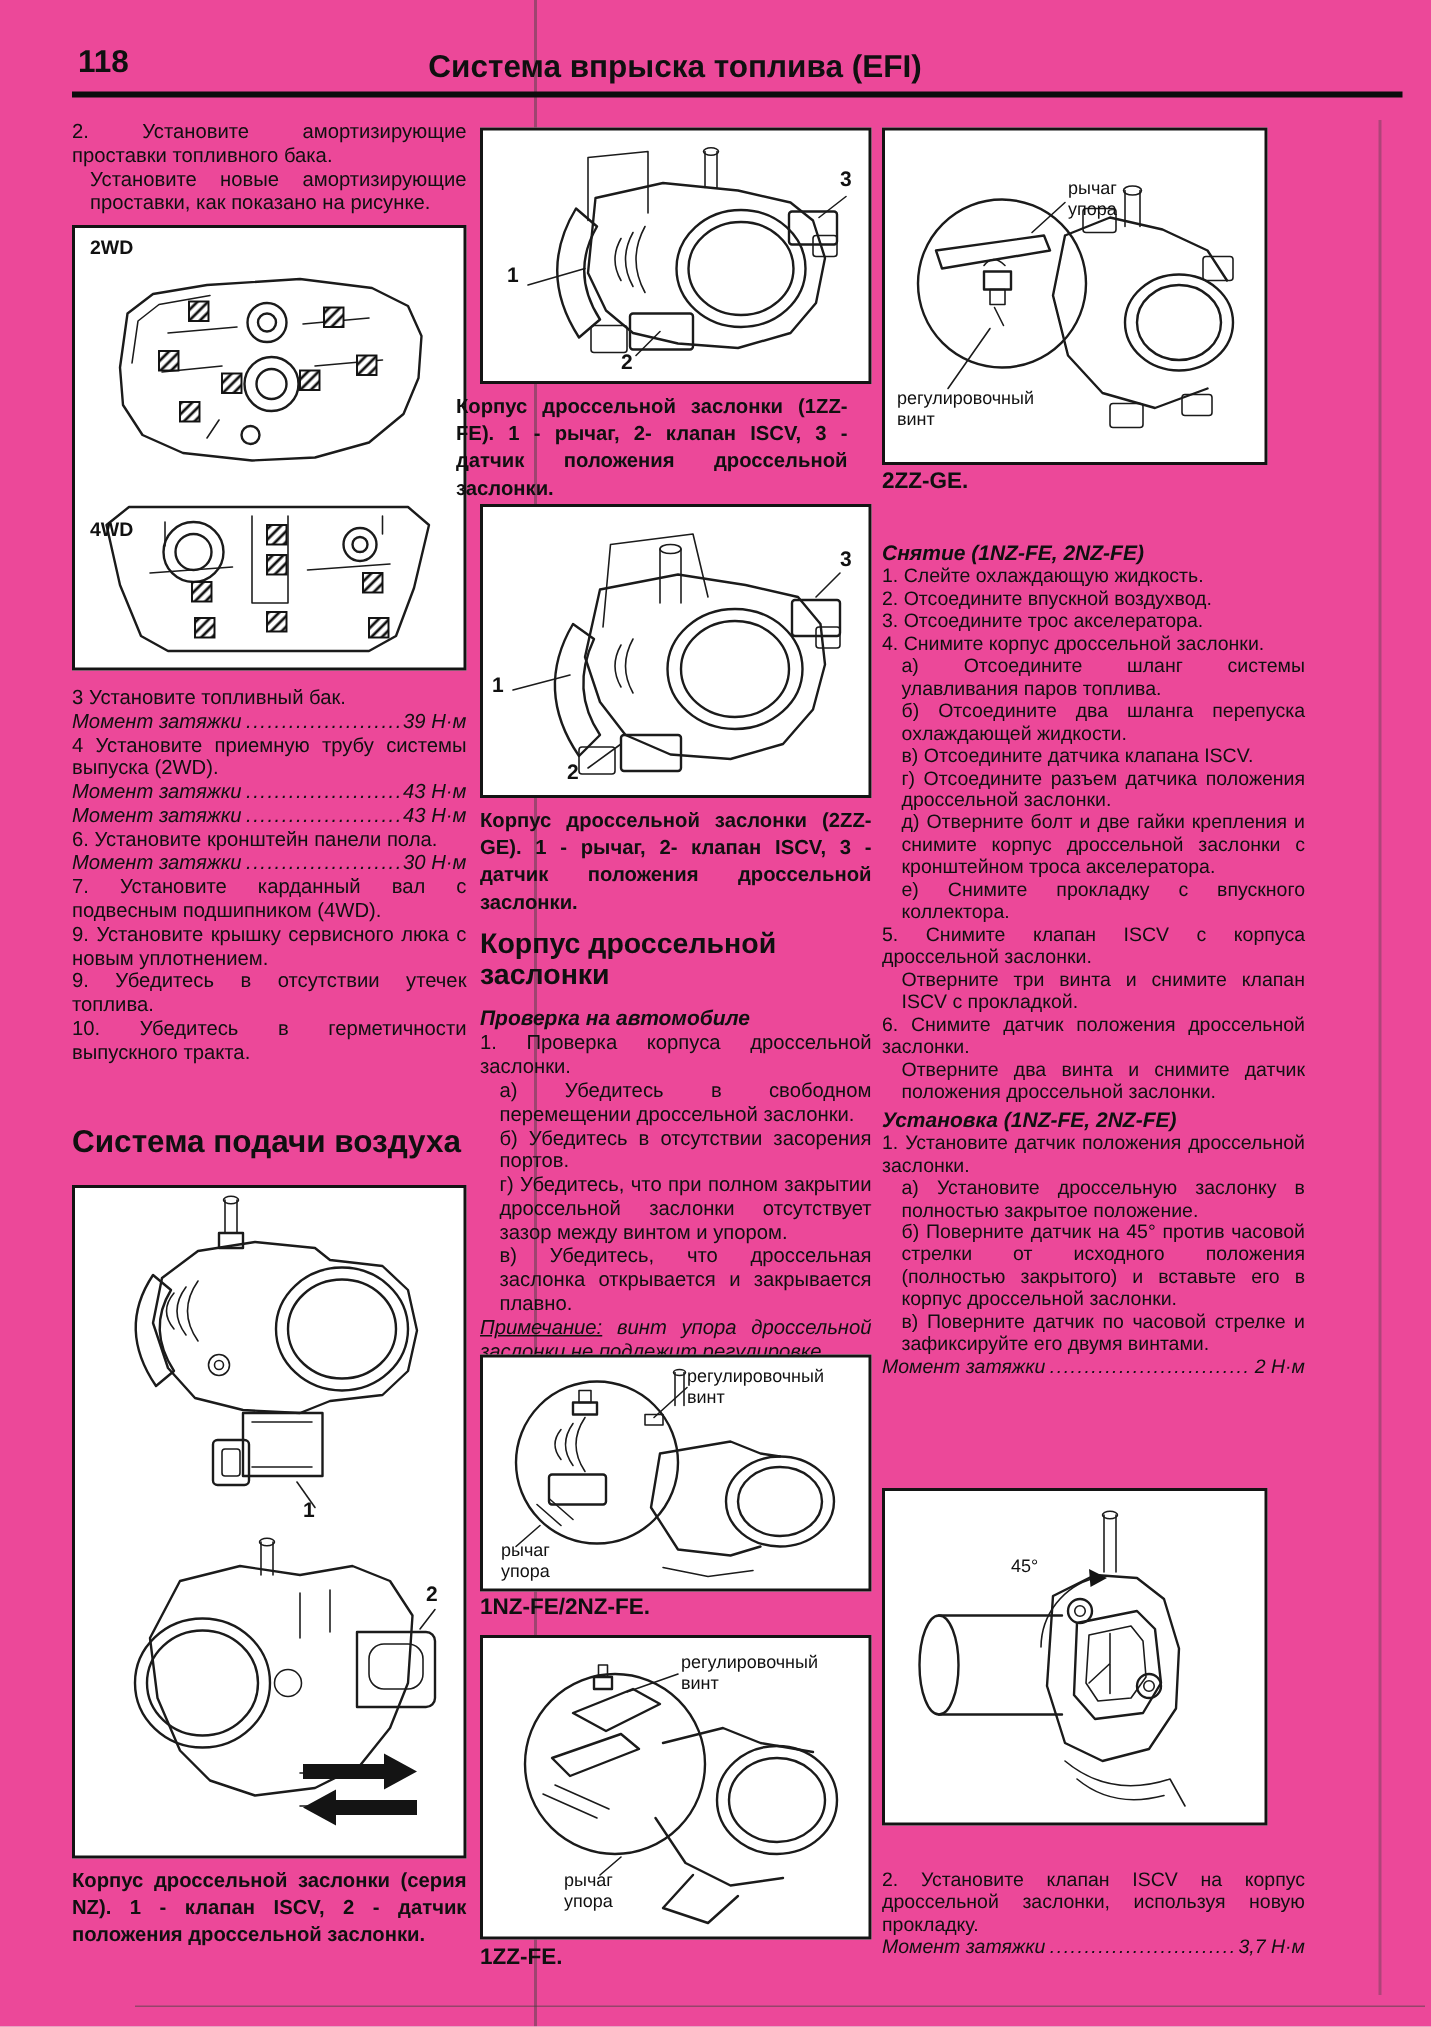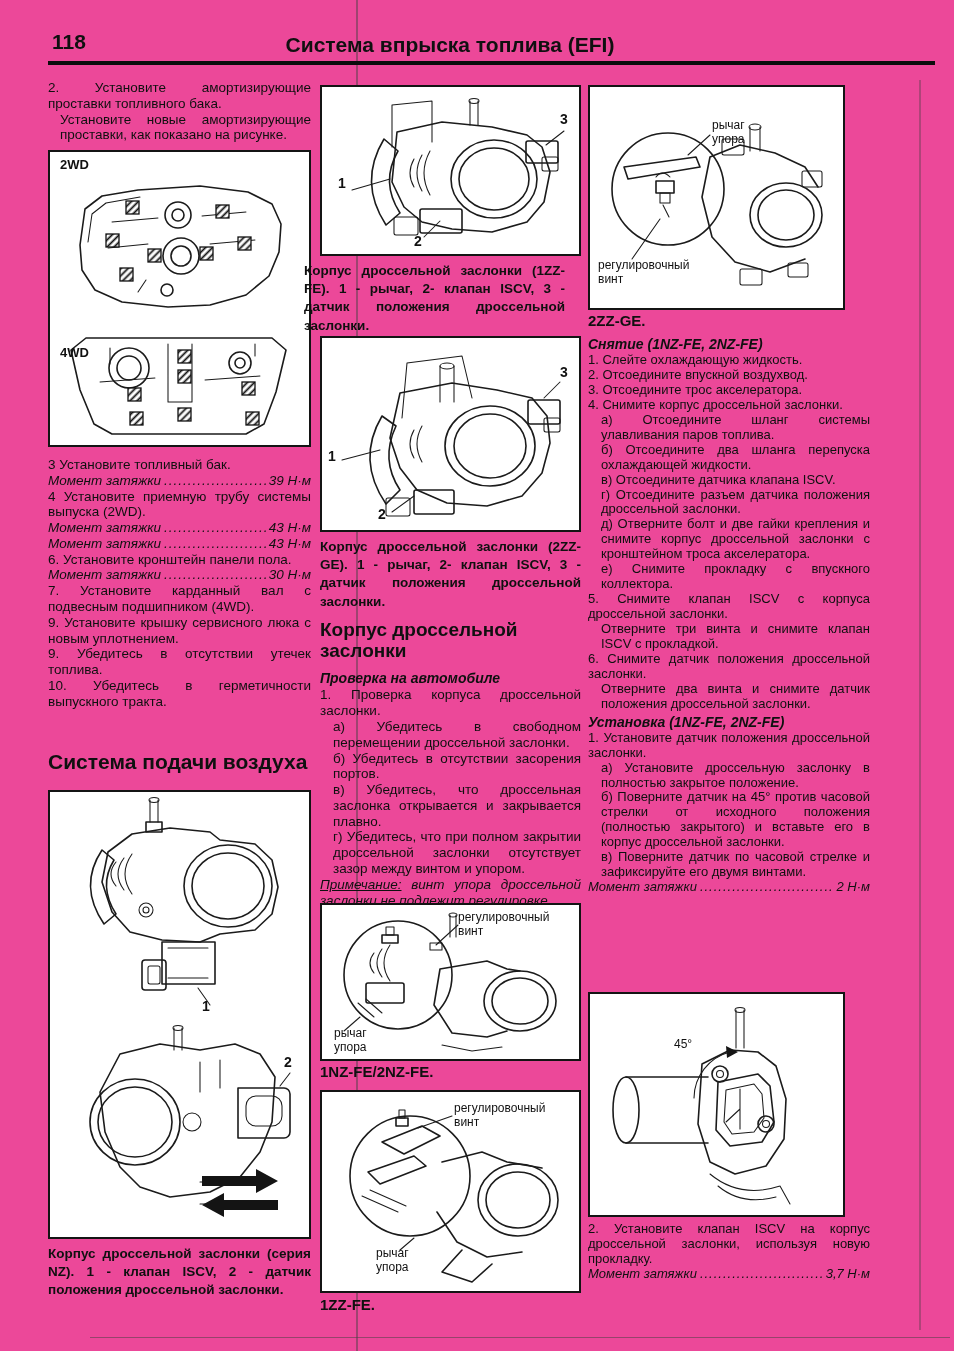--- a/index.html
+++ b/index.html
@@ -5,21 +5,21 @@
   html,body{margin:0;padding:0;background:#e8e8e6;}
   .page{position:relative;width:954px;height:1351px;background:#ec4899;
         font-family:Liberation Sans, sans-serif;color:#101010;overflow:hidden;}
   .abs{position:absolute;}
   
   .pagenum{font-size:21px;font-weight:bold;}
   .ptitle{font-size:21px;font-weight:bold;text-align:center;}
   .hrule{background:#0c0c0c;height:4px;}
   
   .txt{font-size:13.5px;line-height:1.17;}
-  .txt-r{font-size:13px;line-height:1.15;}
+  .txt-r{font-size:13px;line-height:1.15;margin-top:24px;}
   .p{margin:0;text-align:justify;}
   .ind{padding-left:13px;}
   .ind2{padding-left:12px;}
   .torque{display:flex;align-items:baseline;font-style:italic;}
   .torque .dots{flex:1;overflow:hidden;white-space:nowrap;margin:0 3px;}
   .torque .dots::after{content:"..........................................................................";letter-spacing:1px;}
   .h1{font-size:21px;font-weight:bold;margin:0;}
   .h2{font-size:19px;font-weight:bold;line-height:1.12;margin:0;}
   .h3{font-size:14px;font-weight:bold;font-style:italic;margin:2px 0 1px 0;}
   .note{font-style:italic;}
@@ -215,22 +215,22 @@
   </div>
   <div class="abs caption" style="left:320px;top:538px;width:261px;">Корпус дроссельной заслонки (2ZZ-GE). 1 - рычаг, 2- клапан ISCV, 3 - датчик положения дроссельной заслонки.</div>
 
   <h2 class="abs h2" style="left:320px;top:619px;width:250px;">Корпус дроссельной заслонки</h2>
 
   <div class="abs txt" style="left:320px;top:668px;width:261px;">
     <p class="h3">Проверка на автомобиле</p>
     <p class="p">1. Проверка корпуса дроссельной заслонки.</p>
     <p class="p ind">а) Убедитесь в свободном перемещении дроссельной заслонки.</p>
     <p class="p ind">б) Убедитесь в отсутствии засорения портов.</p>
+    <p class="p ind">г) Убедитесь, что при полном закрытии дроссельной заслонки отсутствует зазор между винтом и упором.</p>
     <p class="p ind">в) Убедитесь, что дроссельная заслонка открывается и закрывается плавно.</p>
-    <p class="p ind">г) Убедитесь, что при полном закрытии дроссельной заслонки отсутствует зазор между винтом и упором.</p>
     <p class="p note"><span class="nlab">Примечание:</span><span> винт упора дроссельной заслонки не подлежит регулировке.</span></p>
   </div>
 
   <div class="figbox" style="left:320px;top:903px;width:257px;height:154px;">
     <svg viewBox="0 0 257 154">
       <circle class="ln" cx="76" cy="70" r="54"></circle>
       <path class="ln thin" d="M52,48 q-8,10 0,20 M60,44 q-10,14 0,28 M68,40 q-12,18 0,36"></path>
       <rect class="ln" x="60" y="30" width="16" height="8"></rect>
         <rect class="ln thin" x="64" y="22" width="8" height="8"></rect>
       <rect class="ln" x="44" y="78" width="38" height="20" rx="2"></rect>

